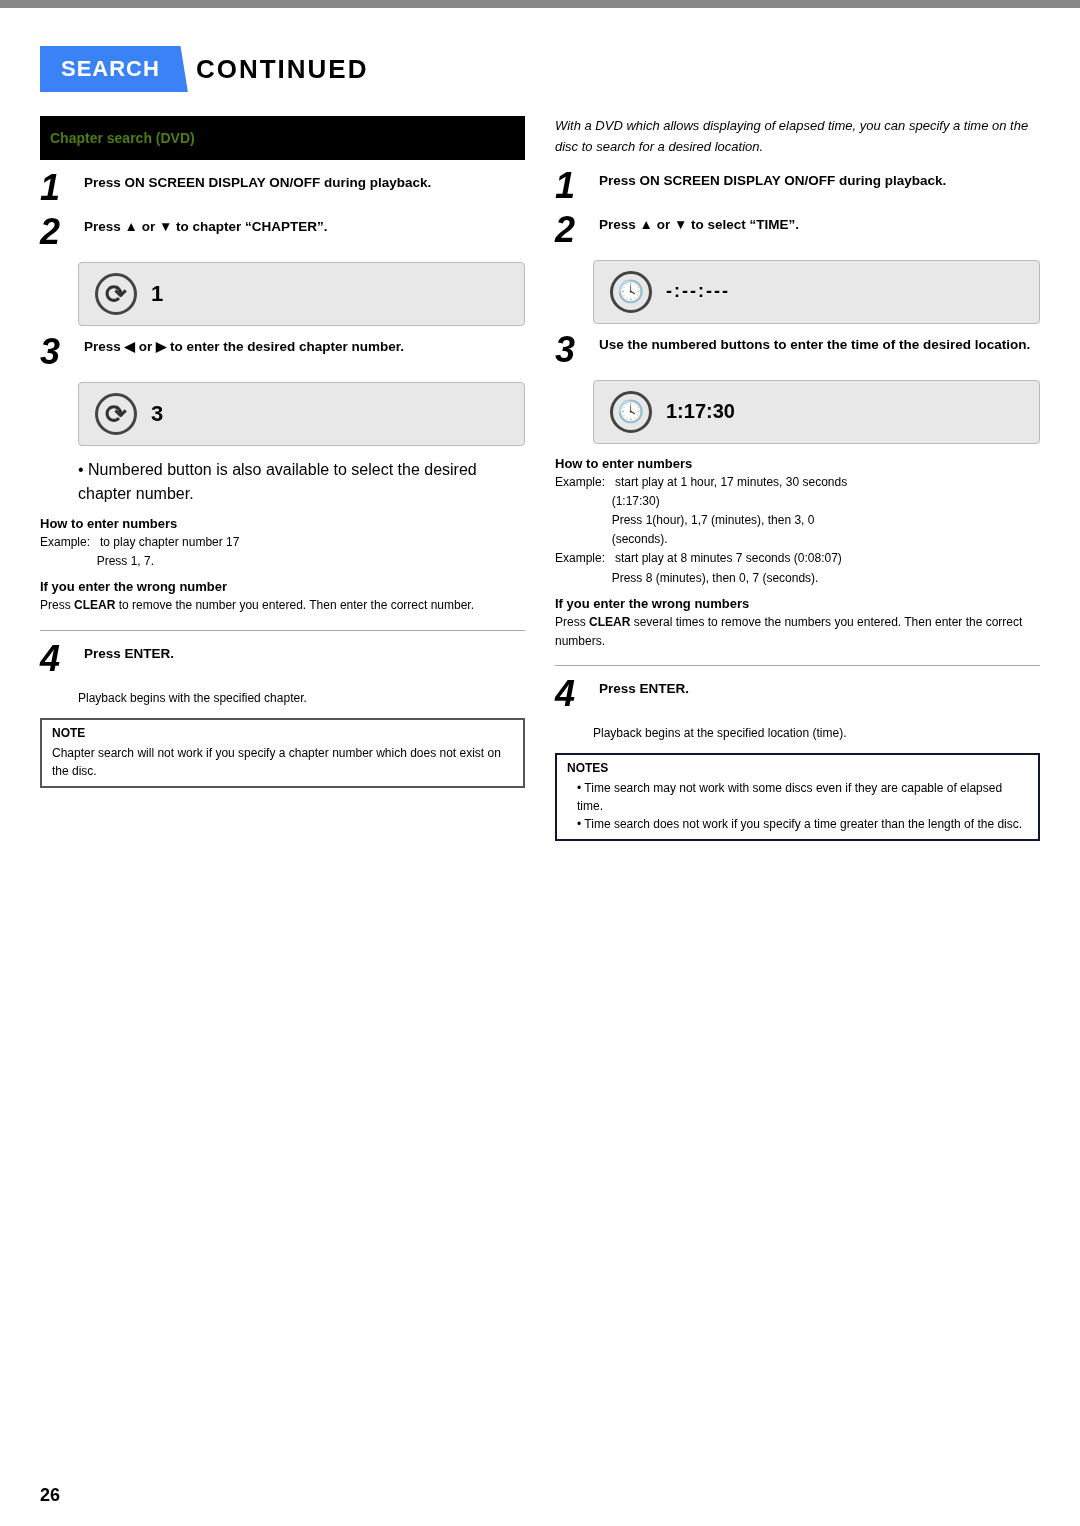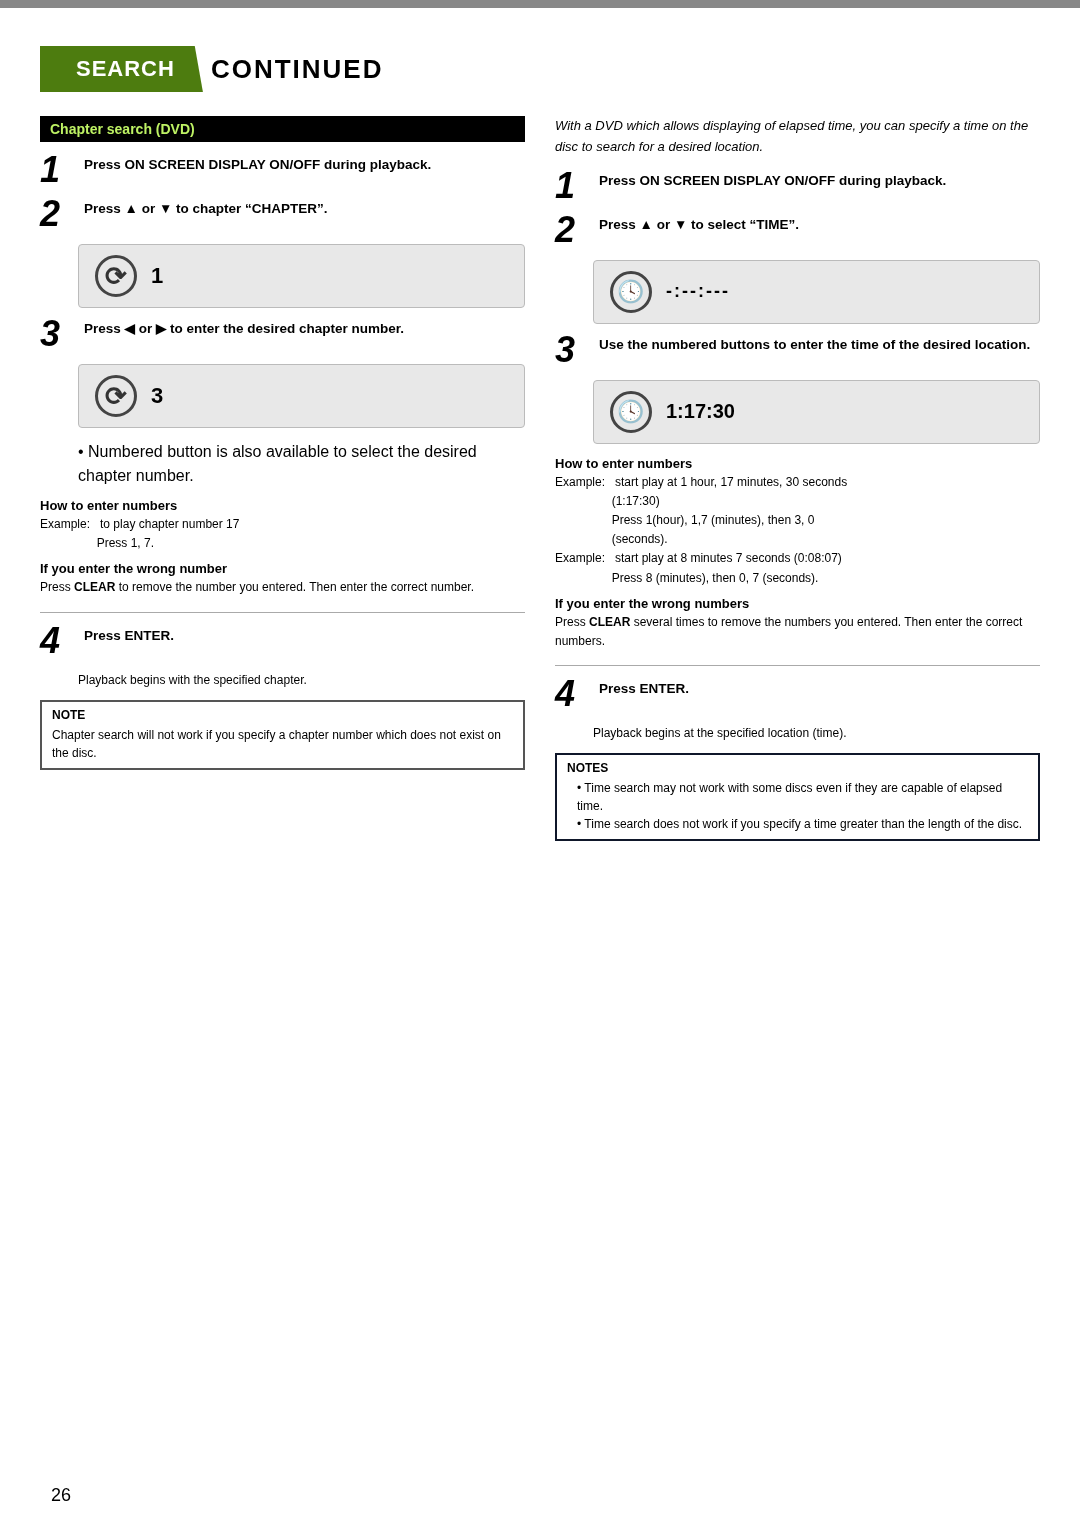--- a/index.html
+++ b/index.html
@@ -31,25 +31,25 @@
 
     
     .page-header {
       display: flex;
       align-items: center;
       margin-bottom: 24px;
       margin-top: 16px;
     }
 
     .header-tab {
-      background: #4d7c0f;
+      background: #3b82f6;
       color: #fff;
       font-size: 22px;
       font-weight: bold;
-      padding: 10px 28px 10px 36px;
+      padding: 10px 28px 10px 21px;
       letter-spacing: 1px;
       clip-path: polygon(0 0, 95% 0, 100% 100%, 0 100%);
       margin-right: 8px;
     }
 
     .header-title {
       font-size: 26px;
       font-weight: bold;
       letter-spacing: 2px;
       text-transform: uppercase;
@@ -58,24 +58,24 @@
     
     .two-col {
       display: grid;
       grid-template-columns: 1fr 1fr;
       gap: 0 30px;
     }
 
     
     .section-header {
       background: #000;
-      color: #bef264;
+      color: #4d7c0f;
       font-size: 14px;
       font-weight: bold;
-      padding: 5px 10px;
+      padding: 14px 10px;
       margin-bottom: 14px;
     }
 
     
     .step {
       display: flex;
       align-items: flex-start;
       margin-bottom: 12px;
     }
 
@@ -219,23 +219,23 @@
     }
 
     .notes-item::before {
       content: "• ";
     }
 
     
     .page-number {
       position: absolute;
       bottom: 20px;
-      left: 51px;
+      left: 40px;
       font-size: 18px;
-      font-weight: normal;
+      font-weight: bold;
     }
 
     
     .intro-text {
       font-size: 13px;
       line-height: 1.6;
       margin-bottom: 14px;
       font-style: italic;
     }
 

